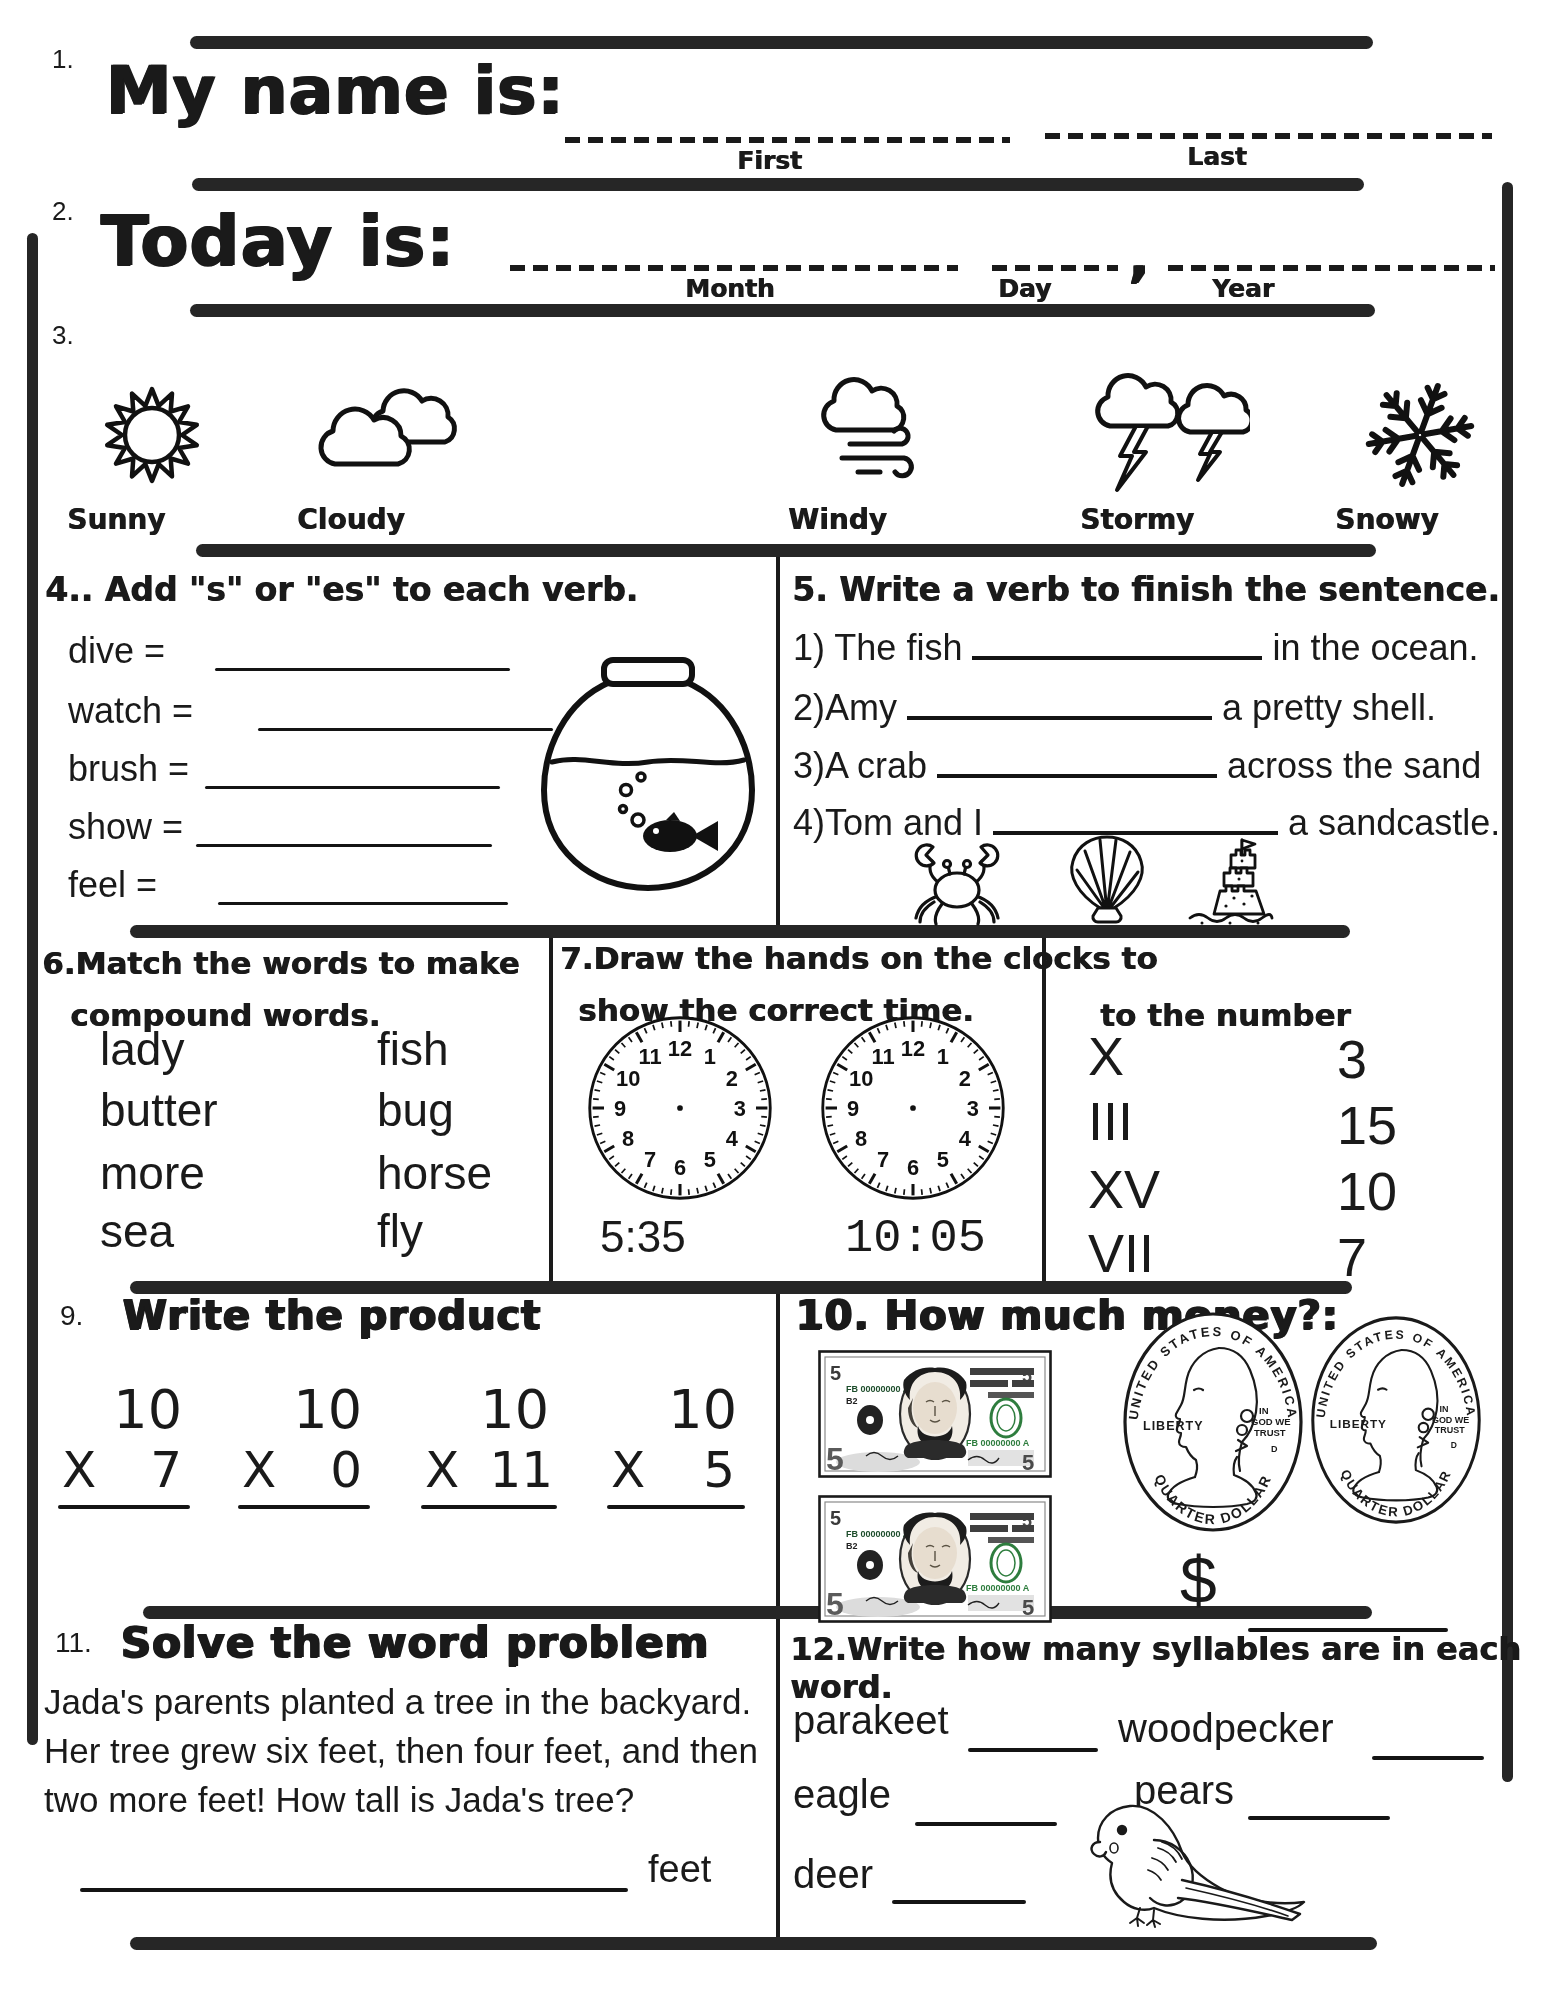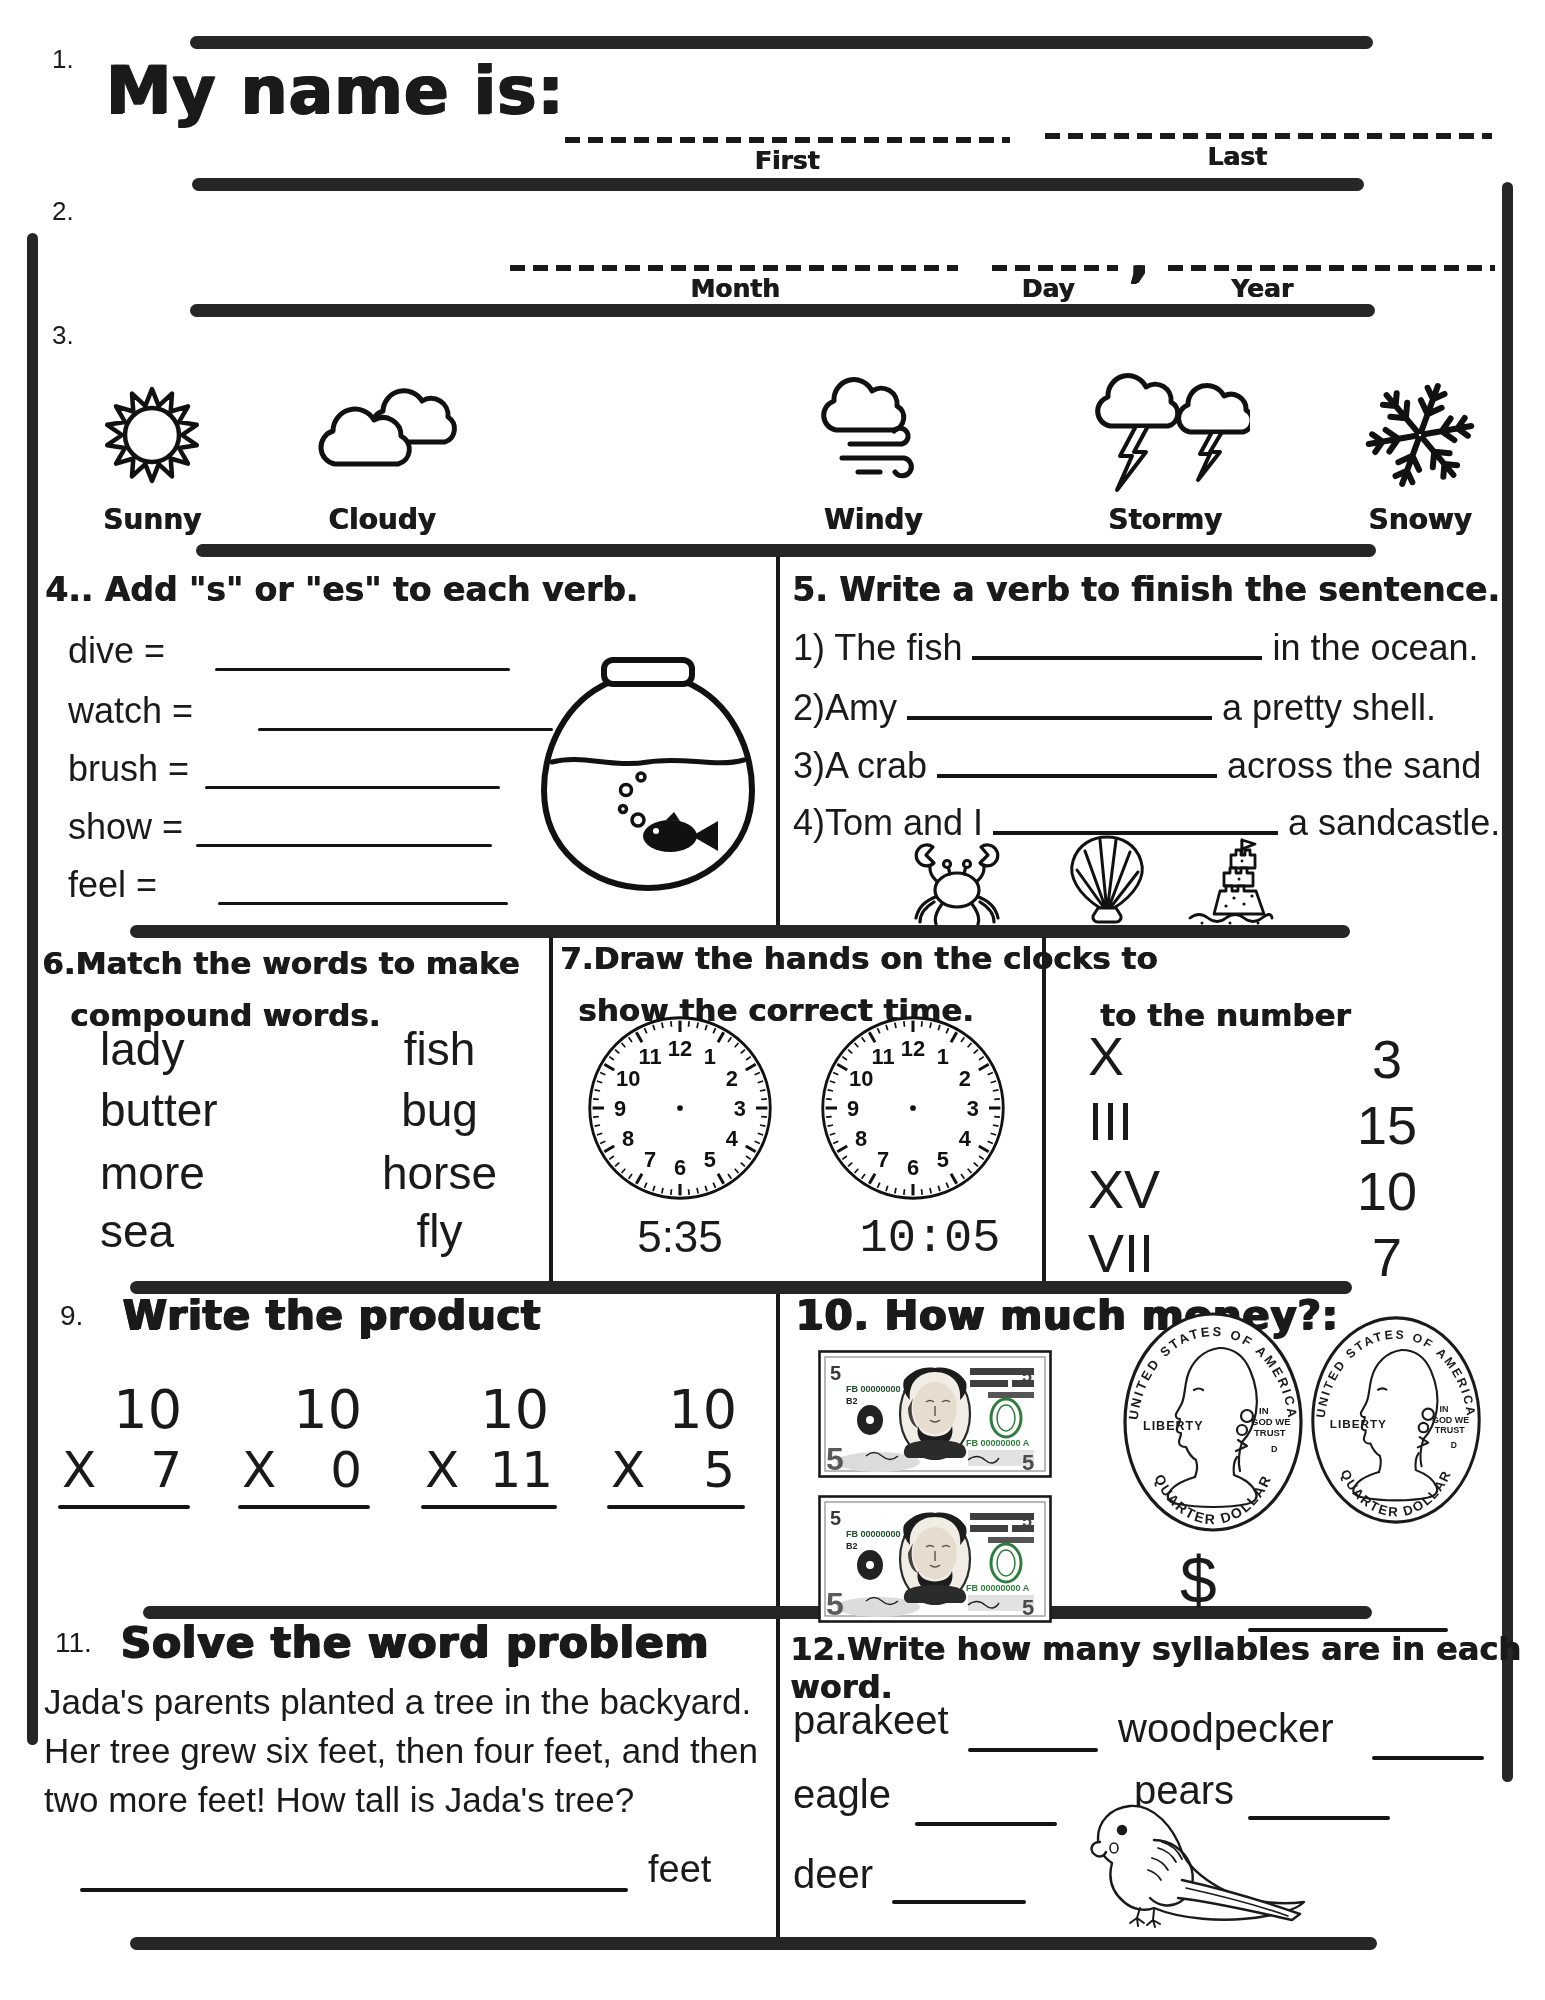--- a/index.html
+++ b/index.html
@@ -11,21 +11,21 @@
   .vdiv { position:absolute; background:#1a1a1a; }
   .brush { font-family:"DejaVu Sans",sans-serif; font-weight:bold;
            text-shadow:2px 0 0 currentColor, 0 1px 0 currentColor; letter-spacing:1px; }
   .hand  { font-family:"DejaVu Sans",sans-serif; font-weight:bold;
            text-shadow:0.8px 0 0 currentColor; }
   .plain { font-family:"Liberation Sans",sans-serif; }
   .dash  { position:absolute; height:6px;
            background:repeating-linear-gradient(90deg,#1a1a1a 0 15px,transparent 15px 23px); }
   .wline { position:absolute; background:#141414; height:4px; border-radius:2px; }
   .thin  { height:3px; }
-  .ctr { text-align:center; }
+  .ctr { }
   .sent { position:absolute; font-size:36px; white-space:nowrap; }
   .sent .blank { display:inline-block; border-bottom:4px solid #141414; height:1.05em; margin:0 10px; }
   svg { display:block; }
   svg text { font-family:"Liberation Sans",sans-serif; }
 </style>
 </head>
 <body>
 
 <div class="page">
 
@@ -46,20 +46,21 @@
   <div class="vdiv" style="left:776px;top:1619px;width:4px;height:318px"></div>
 
   <div class="abs plain" style="left:52px;top:44px;font-size:26px">1.</div>
   <div class="abs brush" style="left:105px;top:52px;font-size:66px">My name is:</div>
   <div class="dash" style="left:565px;top:137px;width:445px"></div>
   <div class="abs hand ctr" style="left:737px;top:146px;width:100px;font-size:25px">First</div>
   <div class="dash" style="left:1045px;top:133px;width:447px"></div>
   <div class="abs hand ctr" style="left:1187px;top:142px;width:100px;font-size:25px">Last</div>
 
   <div class="abs plain" style="left:52px;top:196px;font-size:26px">2.</div>
+  <div class="abs brush" style="left:100px;top:200px;font-size:70px">Today is:</div>
   <div class="dash" style="left:510px;top:265px;width:448px"></div>
   <div class="abs hand ctr" style="left:685px;top:274px;width:100px;font-size:25px">Month</div>
   <div class="dash" style="left:992px;top:265px;width:126px"></div>
   <div class="abs hand ctr" style="left:998px;top:274px;width:100px;font-size:25px">Day</div>
   <div class="abs brush" style="left:1128px;top:225px;font-size:54px">,</div>
   <div class="dash" style="left:1168px;top:265px;width:327px"></div>
   <div class="abs hand ctr" style="left:1212px;top:274px;width:100px;font-size:25px">Year</div>
 
   <div class="abs plain" style="left:52px;top:320px;font-size:26px">3.</div>
 

